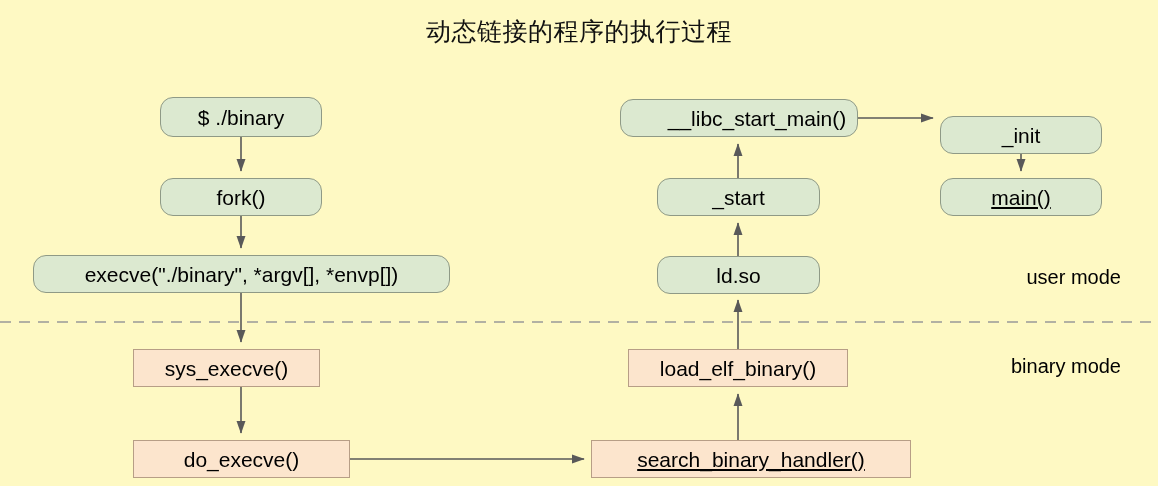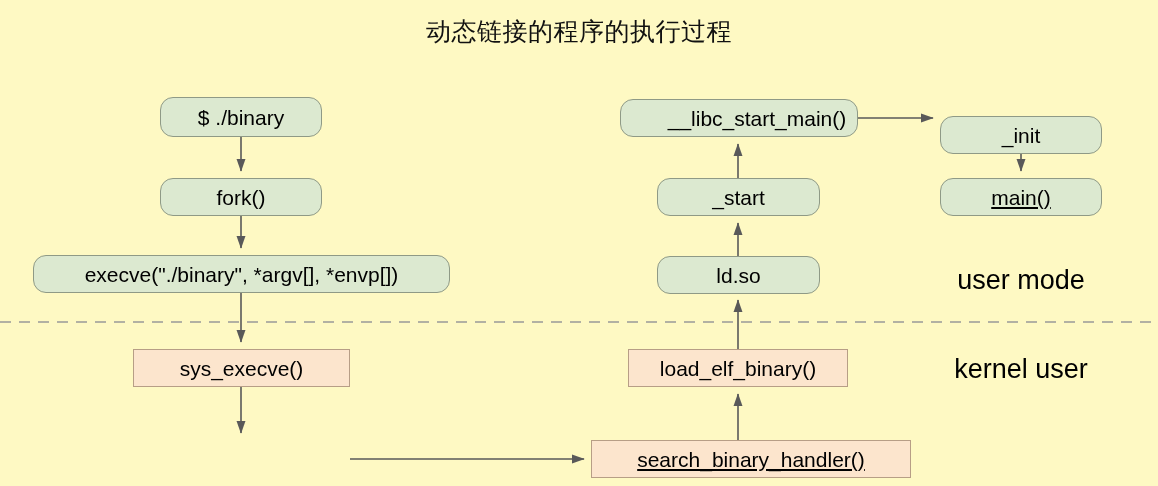--- a/index.html
+++ b/index.html
@@ -54,25 +54,25 @@
     background: #dce9d0;
     border-color: #8f9a86;
     border-radius: 13px;
   }
   .node.kernel {
     background: #fce5cd;
     border-color: #b79e86;
   }
   .mode-label {
     position: absolute;
-    font-size: 27px;
+    font-size: 20px;
     line-height: 1;
     color: #000000;
     white-space: nowrap;
-    text-align: center;
+    text-align: right;
   }
 </style>
 </head>
 <body>
 
 <div id="canvas">
 
   <div class="title">动态链接的程序的执行过程</div>
 
   <svg id="diagram-svg" viewBox="0 0 1158 486" xmlns="http://www.w3.org/2000/svg">
@@ -110,24 +110,25 @@
   <div class="node user" style="left:620px; top:99px; width:238px; height:38px;padding-left:36px;">__libc_start_main()</div>
 
   <div class="node user" style="left:657px; top:256px; width:163px; height:38px;">ld.so</div>
 
   <div class="node user" style="left:657px; top:178px; width:163px; height:38px;">_start</div>
 
   <div class="node user" style="left:940px; top:116px; width:162px; height:38px;">_init</div>
 
   <div class="node user" style="left:940px; top:178px; width:162px; height:38px;text-decoration:underline;">main()</div>
 
-  <div class="node kernel" style="left:133px; top:349px; width:217px; height:38px;">sys_execve()</div>
+  <div class="node kernel" style="left:133px; top:349px; width:187px; height:38px;">sys_execve()</div>
 
+  <div class="node kernel" style="left:133px; top:440px; width:217px; height:38px;">do_execve()</div>
 
   <div class="node kernel" style="left:628px; top:349px; width:220px; height:38px;">load_elf_binary()</div>
 
   <div class="node kernel" style="left:591px; top:440px; width:320px; height:38px;text-decoration:underline;">search_binary_handler()</div>
 
   <div class="mode-label" style="left:921px; top:267px; width:200px;">user mode</div>
 
-  <div class="mode-label" style="left:921px; top:356px; width:200px;">kernel user</div>
+  <div class="mode-label" style="left:921px; top:356px; width:200px;">binary mode</div>
 
 </div>
 
 </body></html>

